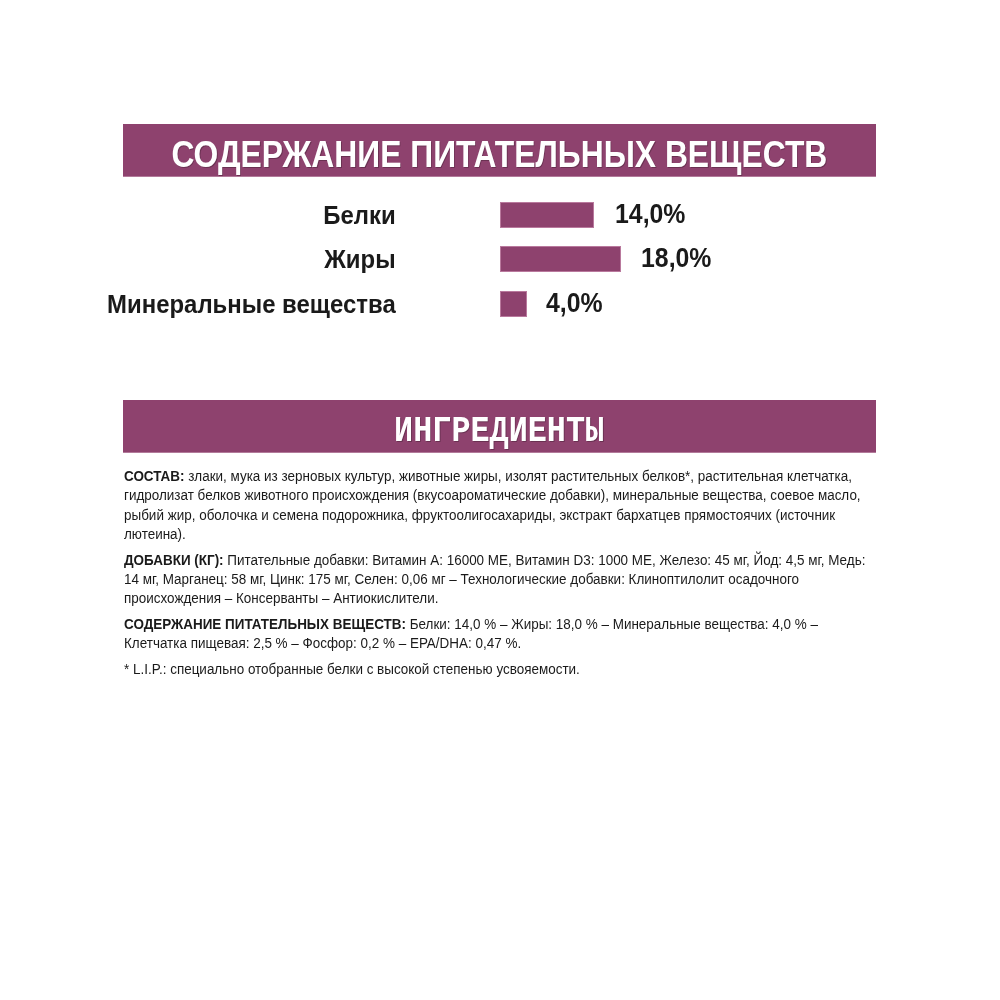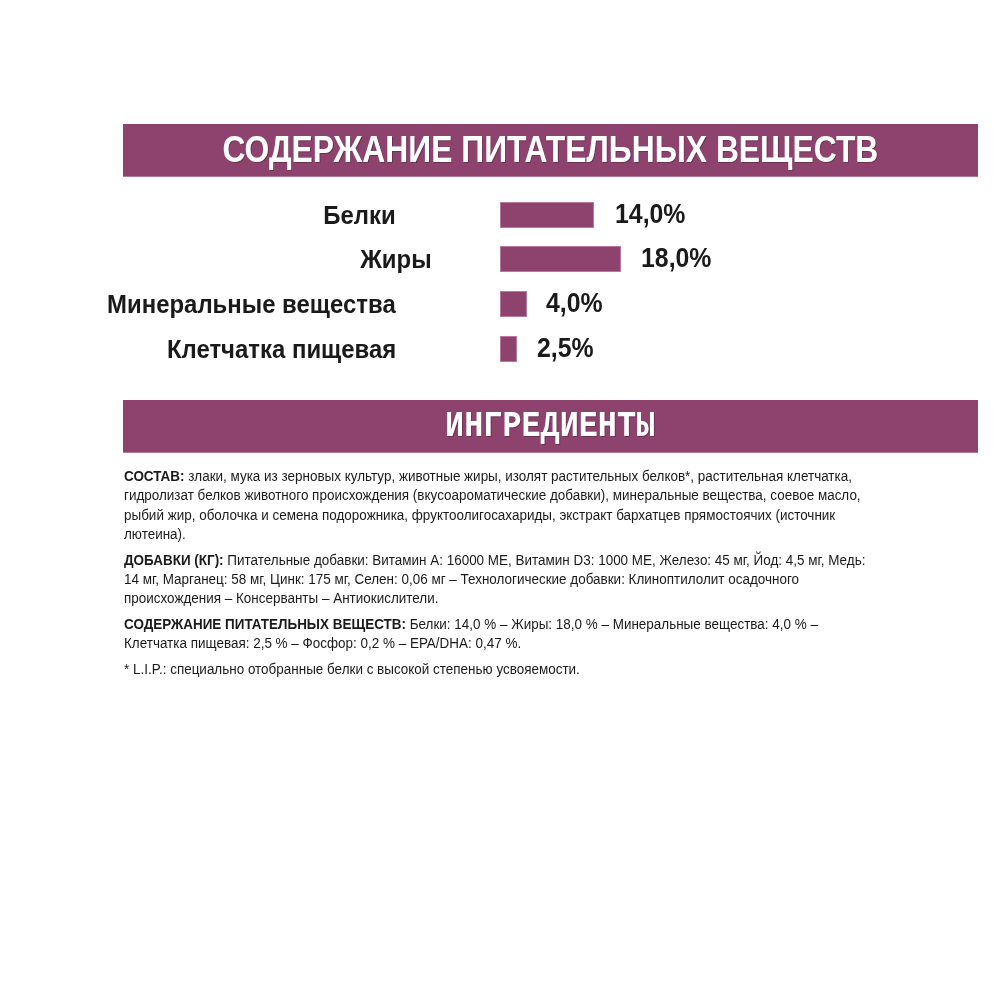--- a/index.html
+++ b/index.html
@@ -3,24 +3,24 @@
   <meta charset="utf-8">
   <style>
     html, body { margin: 0; padding: 0; }
     body {
       width: 1000px; height: 1000px; background: #ffffff;
       position: relative; overflow: hidden;
       font-family: "Liberation Sans", "DejaVu Sans", sans-serif;
       color: #1a1a1a;
     }
     .header-band {
-      position: absolute; left: 123px; width: 855px; height: 52px;
+      position: absolute; left: 123px; width: 753px; height: 52px;
       background: #8e426e;
       border-bottom: 1px solid #b27a9a;
-      display: flex; align-items: center; justify-content: center;
+      display: flex; align-items: flex-end; justify-content: center;
     }
     .header-band span {
       color: #ffffff; font-weight: bold; font-size: 37px;
       letter-spacing: 0px;
       transform: scaleX(0.86);
       white-space: nowrap;
       text-shadow: 1px 1px 0 rgba(0,0,0,0.25);
     }
     #hdr1 { top: 124px; }
     #hdr2 { top: 400px; font-family: Liberation Mono, monospace; }
@@ -64,34 +64,29 @@
 <div id="hdr1" class="header-band">
   <span>СОДЕРЖАНИЕ ПИТАТЕЛЬНЫХ ВЕЩЕСТВ</span>
 </div>
 
 <div class="chart">
   <div class="row" style="top:202px;">
     <span class="label">Белки</span>
     <div class="bar" style="width:94px;"></div>
     <span class="value" style="left:615px;">14,0%</span>
   </div>
-  <div class="row" style="top:246px;padding-left:36px;">
+  <div class="row" style="top:246px;">
     <span class="label">Жиры</span>
     <div class="bar" style="width:121px;"></div>
     <span class="value" style="left:641px;">18,0%</span>
   </div>
   <div class="row" style="top:291px;">
     <span class="label">Минеральные вещества</span>
     <div class="bar" style="width:27px;"></div>
     <span class="value" style="left:546px;">4,0%</span>
-  </div>
-  <div class="row" style="top:336px;">
-    <span class="label">Клетчатка пищевая</span>
-    <div class="bar" style="width:17px;"></div>
-    <span class="value" style="left:537px;">2,5%</span>
   </div>
 </div>
 
 <div id="hdr2" class="header-band">
   <span>ИНГРЕДИЕНТЫ</span>
 </div>
 
 <div class="ingredients">
   <p><b>СОСТАВ:</b><span> злаки, мука из зерновых культур, животные жиры, изолят растительных белков*, растительная клетчатка, гидролизат белков животного происхождения (вкусоароматические добавки), минеральные вещества, соевое масло, рыбий жир, оболочка и семена подорожника, фруктоолигосахариды, экстракт бархатцев прямостоячих (источник лютеина).</span></p>
   <p><b>ДОБАВКИ (КГ):</b><span> Питательные добавки: Витамин А: 16000 МЕ, Витамин D3: 1000 МЕ, Железо: 45 мг, Йод: 4,5 мг, Медь: 14 мг, Марганец: 58 мг, Цинк: 175 мг, Селен: 0,06 мг – Технологические добавки: Клиноптилолит осадочного происхождения – Консерванты – Антиокислители.</span></p>

